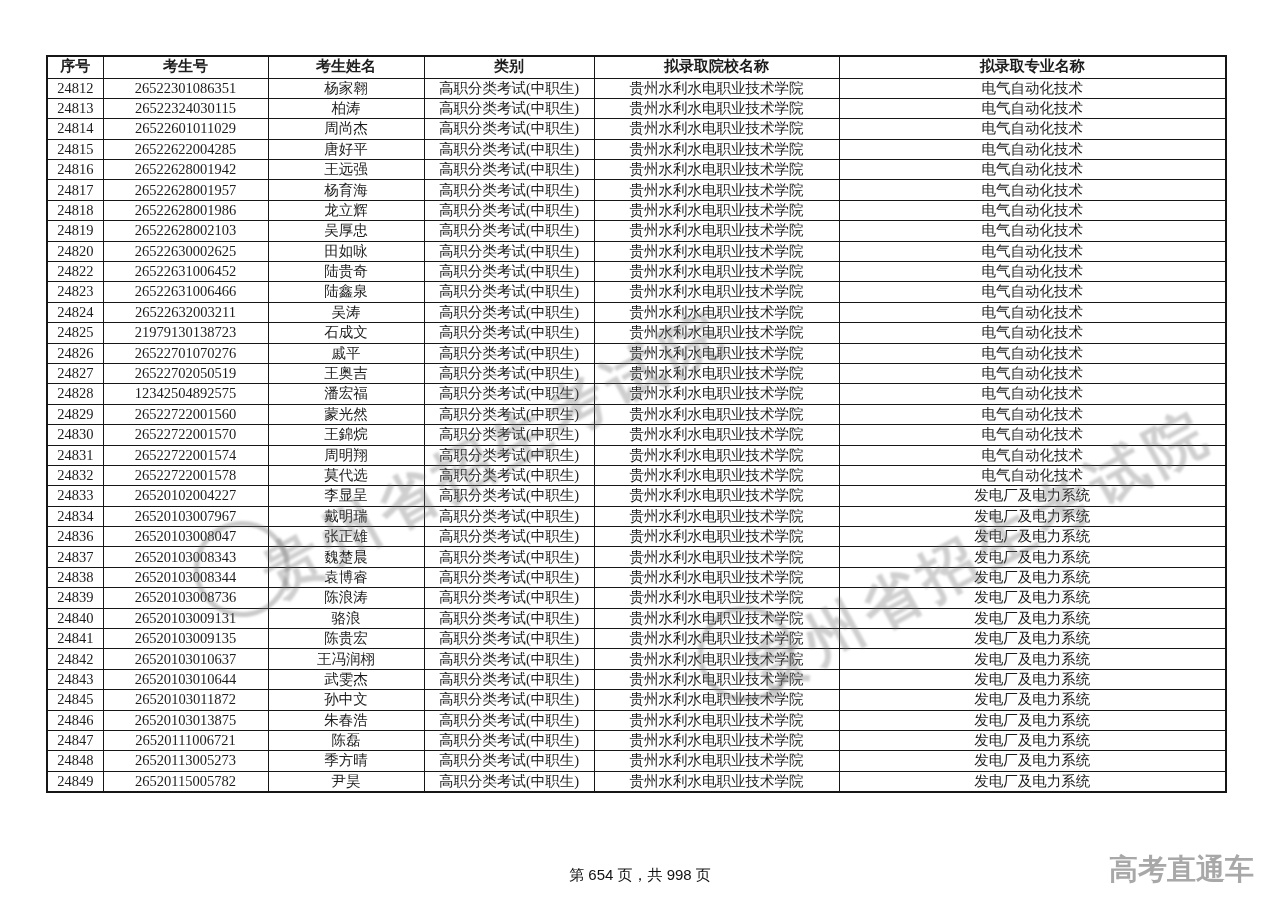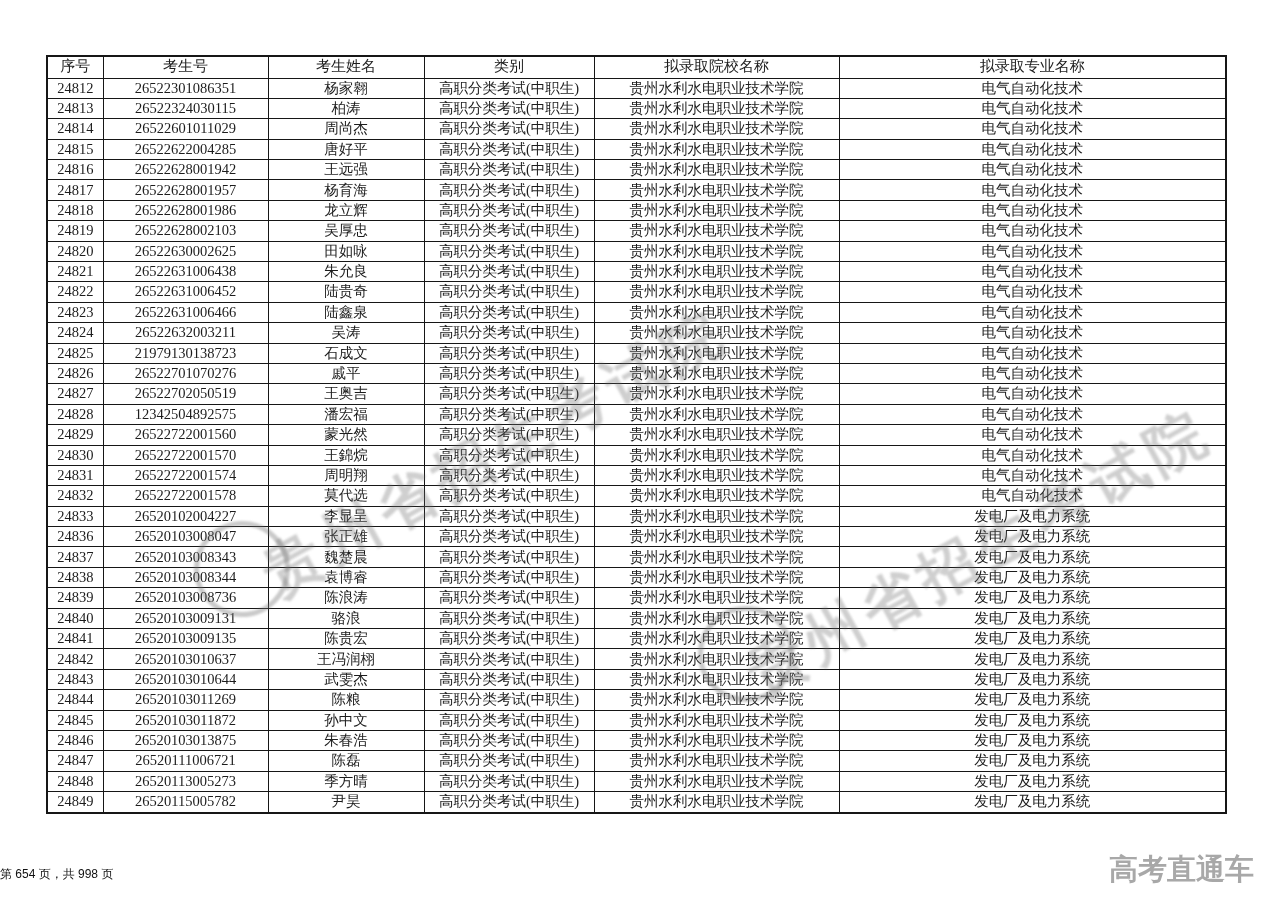--- a/index.html
+++ b/index.html
@@ -25,21 +25,21 @@
     text-align:center;
     vertical-align:middle;
     padding:0 2px;
     font-size:14.5px;
     line-height:1.05;
     height:19.4px;
     white-space:nowrap;
     overflow:hidden;
   }
   .doc-table thead th {
-    font-weight:normal;
+    font-weight:bold;
     font-size:15px;
     height:20.5px;
   }
   
   .wm-layer { position:absolute; inset:0; pointer-events:none; z-index:5; }
   .wm-text {
     position:absolute;
     font-size:58px;
     letter-spacing:7px;
     font-weight:bold;
@@ -58,22 +58,22 @@
     border:5px solid rgba(115,115,115,0.38);
     border-radius:50%;
     filter:blur(1.2px);
   }
   .wm-seal.seal-a { left:194px; top:521px; }
   .wm-seal.seal-b { left:698px; top:606px; }
   
   .footer-pageinfo {
     position:absolute;
     left:0; right:0; top:866px;
-    text-align:left;
-    font-size:12px;
+    text-align:center;
+    font-size:15px;
     color:#111;
     font-family:"Liberation Sans","DejaVu Sans",sans-serif;
   }
   .footer-brand {
     position:absolute;
     right:26px; top:850px;
     font-size:29px;
     font-weight:bold;
     color:#a8a8a8;
     font-family:"Liberation Sans","DejaVu Sans",sans-serif;
@@ -170,28 +170,20 @@
         </tr>
         <tr>
           <td>24820</td>
           <td>26522630002625</td>
           <td>田如咏</td>
           <td>高职分类考试(中职生)</td>
           <td>贵州水利水电职业技术学院</td>
           <td>电气自动化技术</td>
         </tr>
         <tr>
-          <td>24821</td>
-          <td>26522631006438</td>
-          <td>朱允良</td>
-          <td>高职分类考试(中职生)</td>
-          <td>贵州水利水电职业技术学院</td>
-          <td>电气自动化技术</td>
-        </tr>
-        <tr>
           <td>24822</td>
           <td>26522631006452</td>
           <td>陆贵奇</td>
           <td>高职分类考试(中职生)</td>
           <td>贵州水利水电职业技术学院</td>
           <td>电气自动化技术</td>
         </tr>
         <tr>
           <td>24823</td>
           <td>26522631006466</td>
@@ -274,20 +266,28 @@
         </tr>
         <tr>
           <td>24833</td>
           <td>26520102004227</td>
           <td>李显呈</td>
           <td>高职分类考试(中职生)</td>
           <td>贵州水利水电职业技术学院</td>
           <td>发电厂及电力系统</td>
         </tr>
         <tr>
+          <td>24834</td>
+          <td>26520103007967</td>
+          <td>戴明瑞</td>
+          <td>高职分类考试(中职生)</td>
+          <td>贵州水利水电职业技术学院</td>
+          <td>发电厂及电力系统</td>
+        </tr>
+        <tr>
           <td>24836</td>
           <td>26520103008047</td>
           <td>张正雄</td>
           <td>高职分类考试(中职生)</td>
           <td>贵州水利水电职业技术学院</td>
           <td>发电厂及电力系统</td>
         </tr>
         <tr>
           <td>24837</td>
           <td>26520103008343</td>
@@ -333,28 +333,20 @@
           <td>26520103010637</td>
           <td>王冯润栩</td>
           <td>高职分类考试(中职生)</td>
           <td>贵州水利水电职业技术学院</td>
           <td>发电厂及电力系统</td>
         </tr>
         <tr>
           <td>24843</td>
           <td>26520103010644</td>
           <td>武雯杰</td>
-          <td>高职分类考试(中职生)</td>
-          <td>贵州水利水电职业技术学院</td>
-          <td>发电厂及电力系统</td>
-        </tr>
-        <tr>
-          <td>24844</td>
-          <td>26520103011269</td>
-          <td>陈粮</td>
           <td>高职分类考试(中职生)</td>
           <td>贵州水利水电职业技术学院</td>
           <td>发电厂及电力系统</td>
         </tr>
         <tr>
           <td>24845</td>
           <td>26520103011872</td>
           <td>孙中文</td>
           <td>高职分类考试(中职生)</td>
           <td>贵州水利水电职业技术学院</td>

